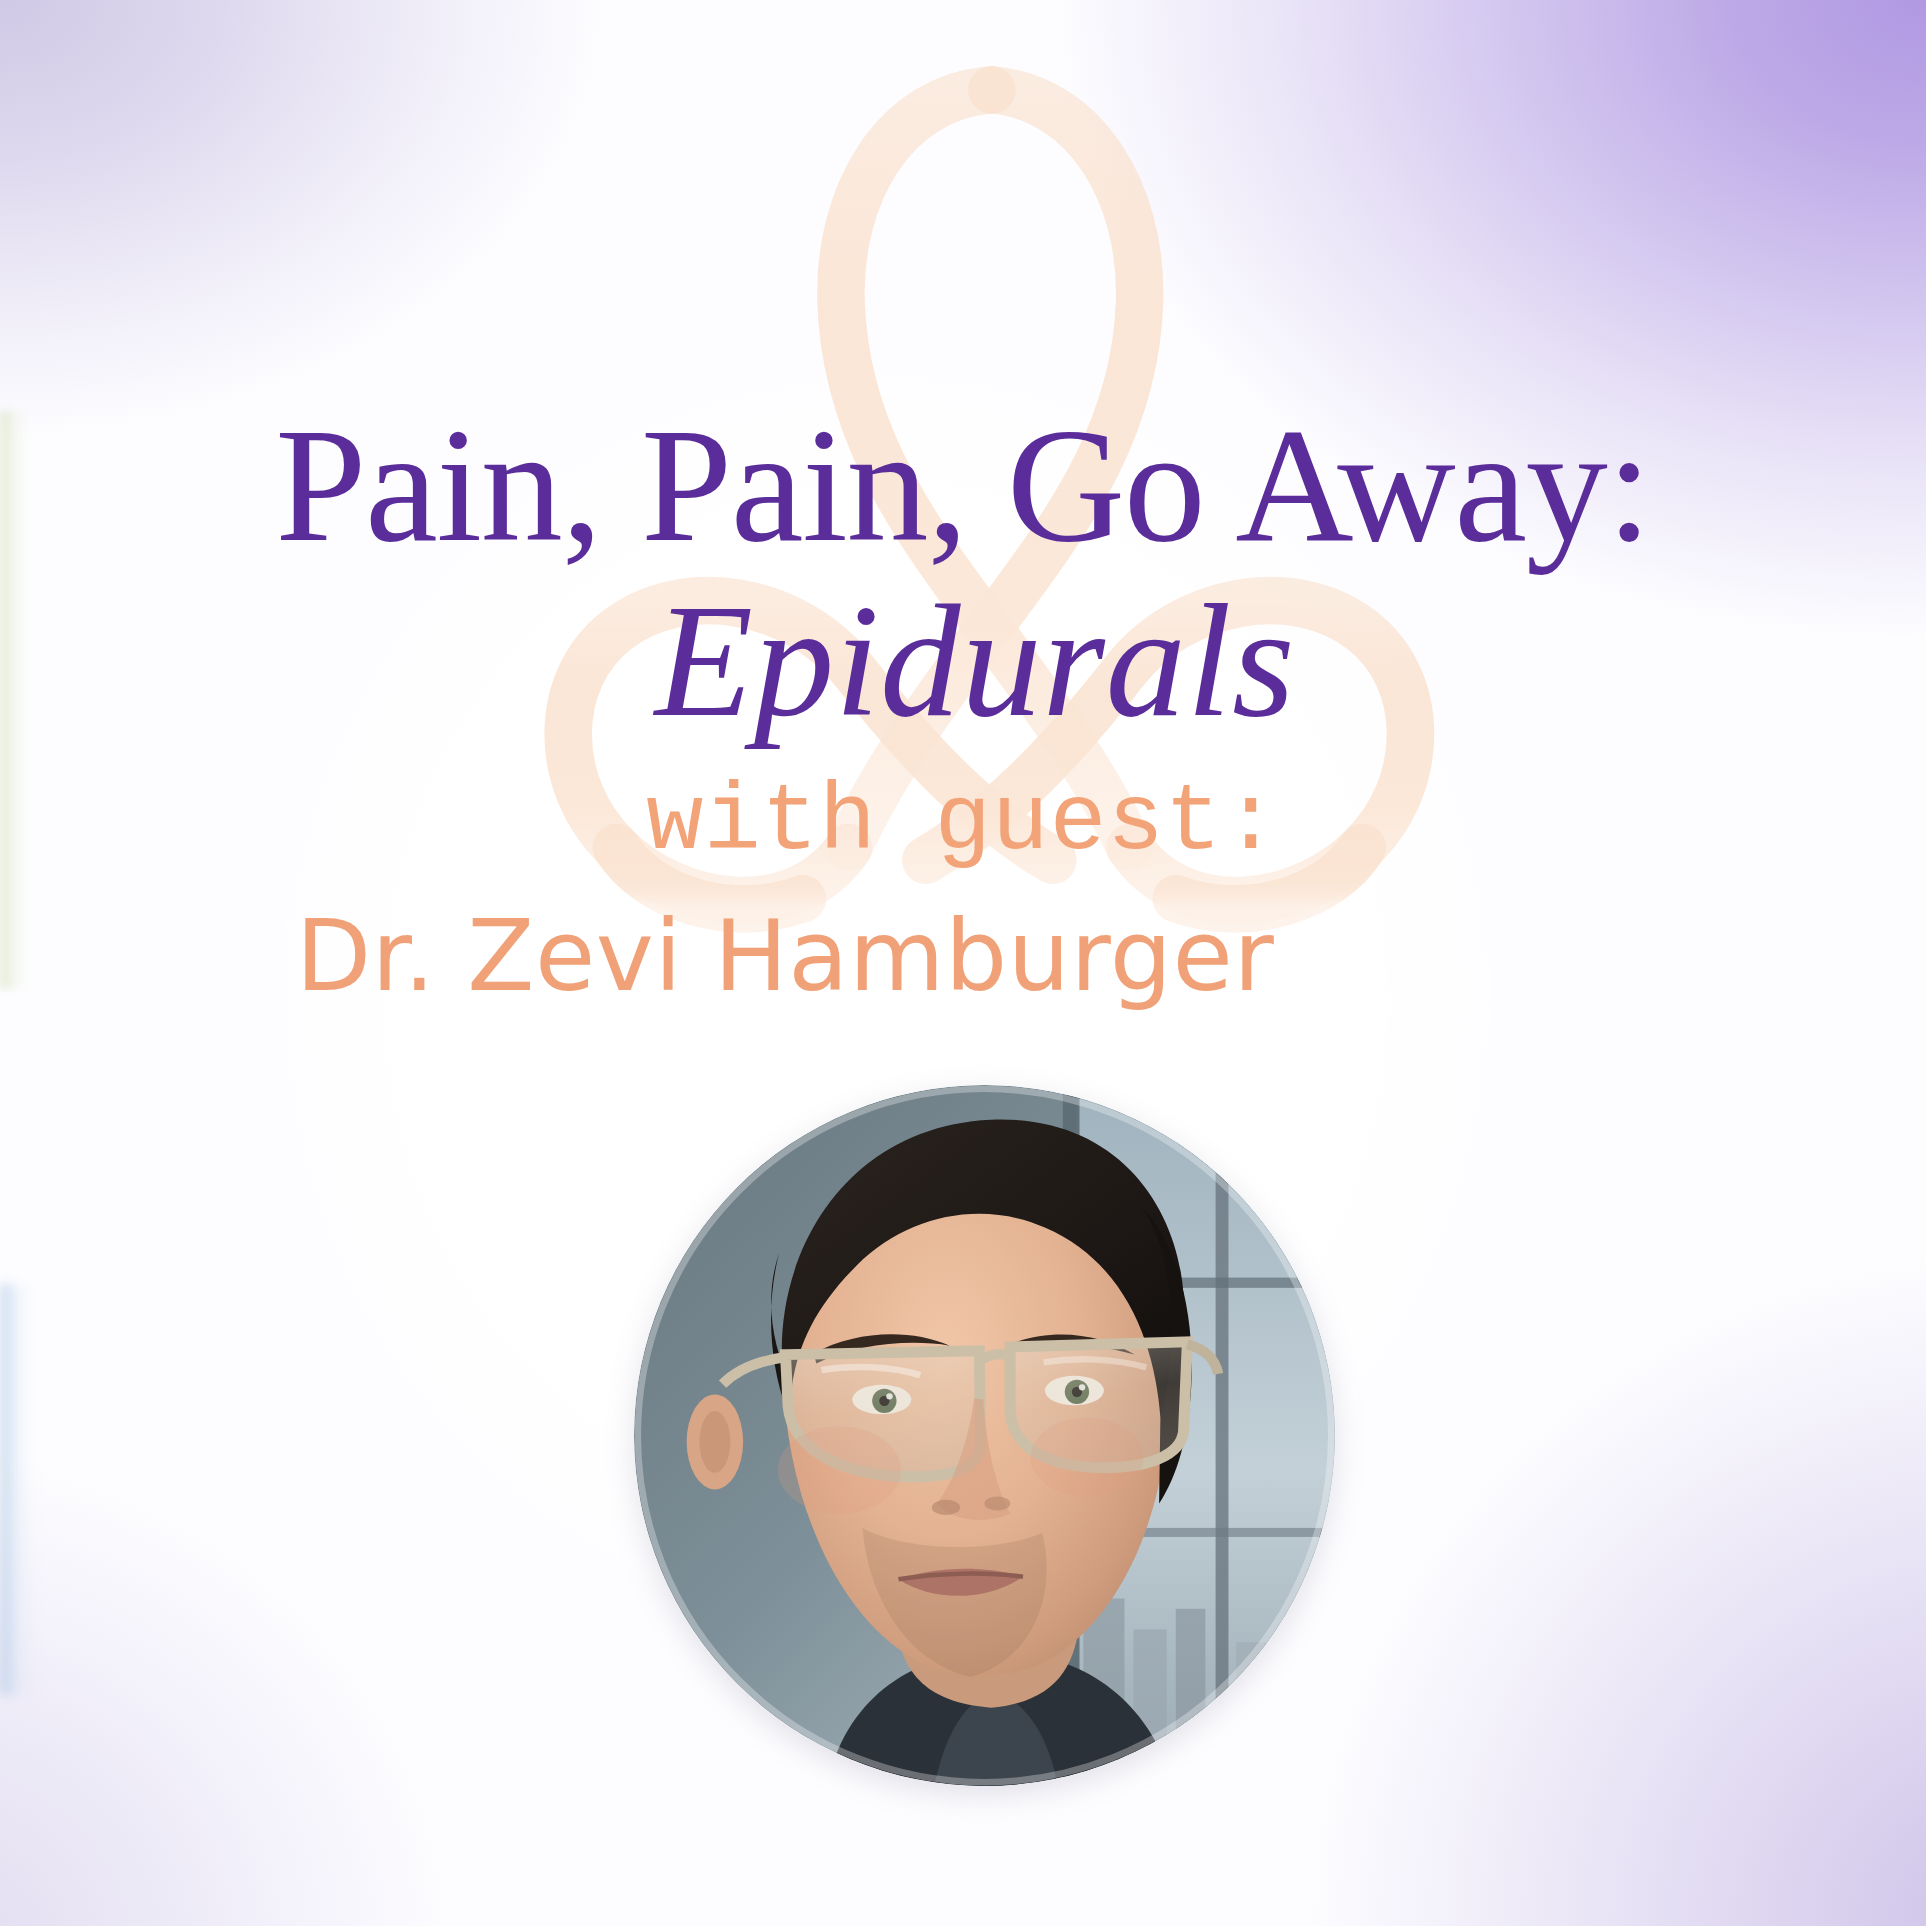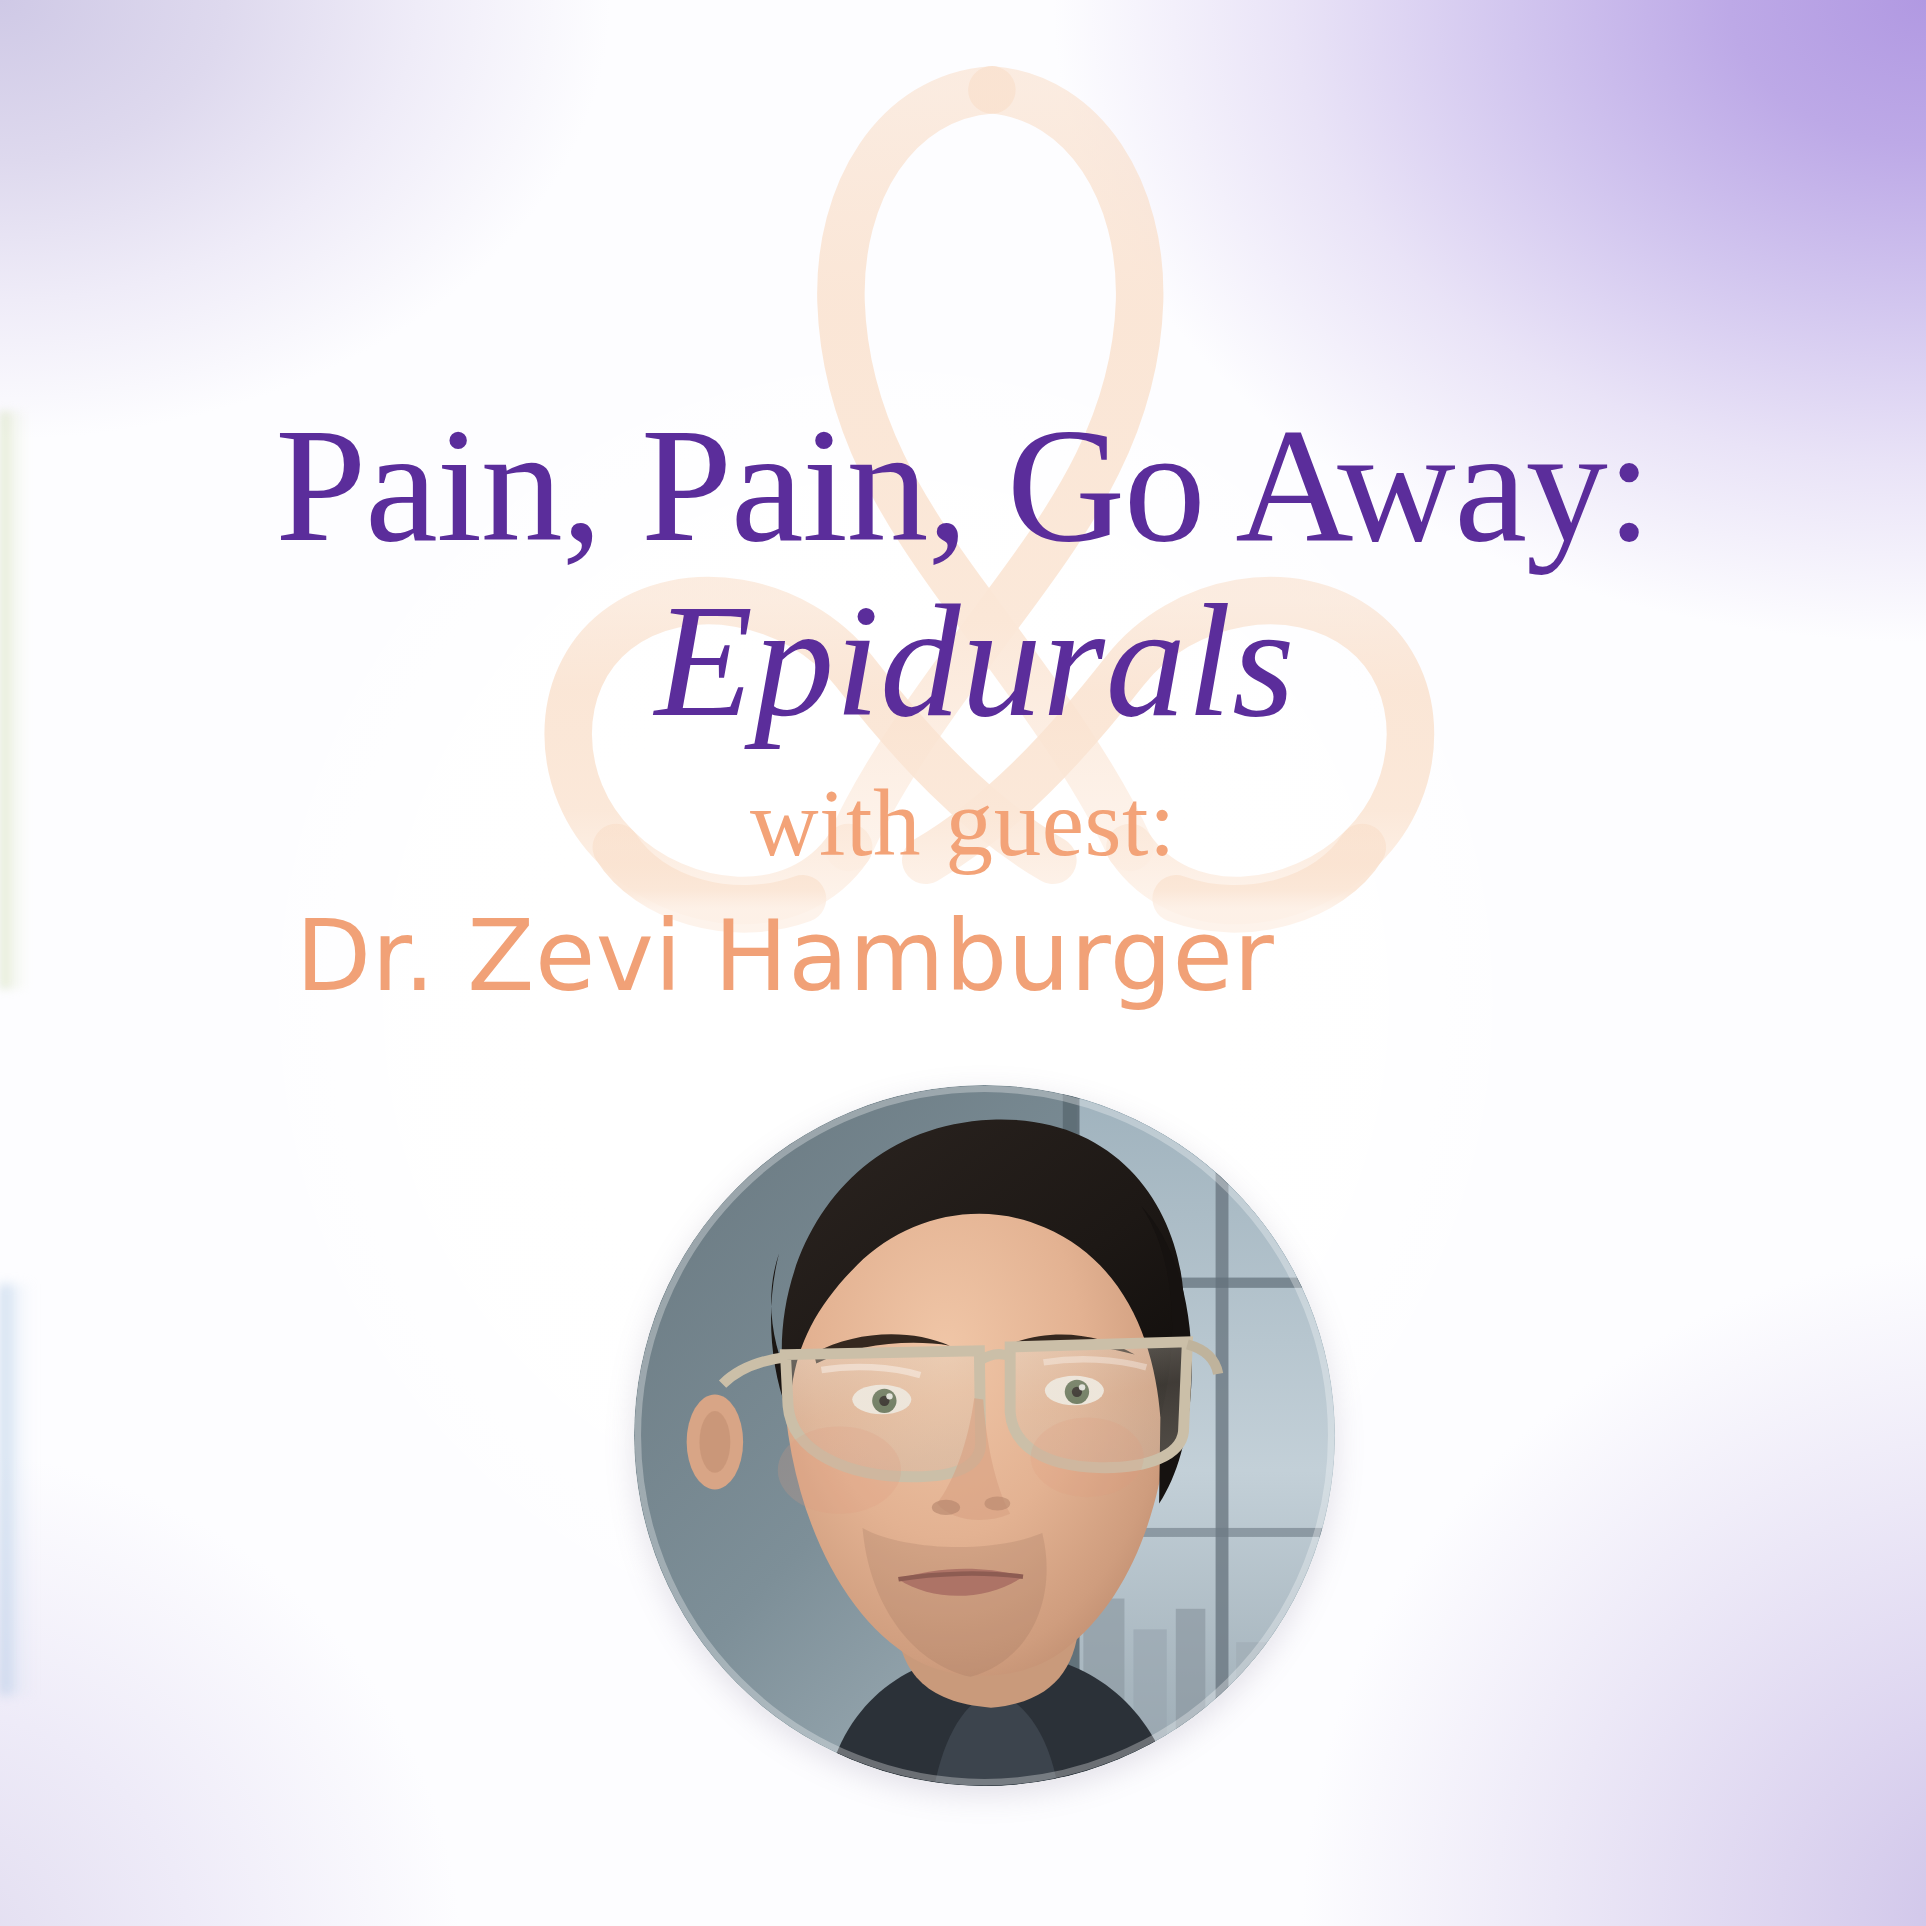--- a/index.html
+++ b/index.html
@@ -124,21 +124,21 @@
     white-space: nowrap;
     padding-left: 12px;
   }
 
   .guest-label {
     position: absolute;
     left: 0;
     top: 776px;
     width: 1926px;
     text-align: center;
-    font-family: Liberation Serif, serif;
+    font-family: Liberation Mono, monospace;
     font-size: 95px;
     line-height: 1.0;
     letter-spacing: 0.6px;
     color: #f3a378;
     white-space: nowrap;
   }
 
   .guest-name {
     position: absolute;
     left: 0;

